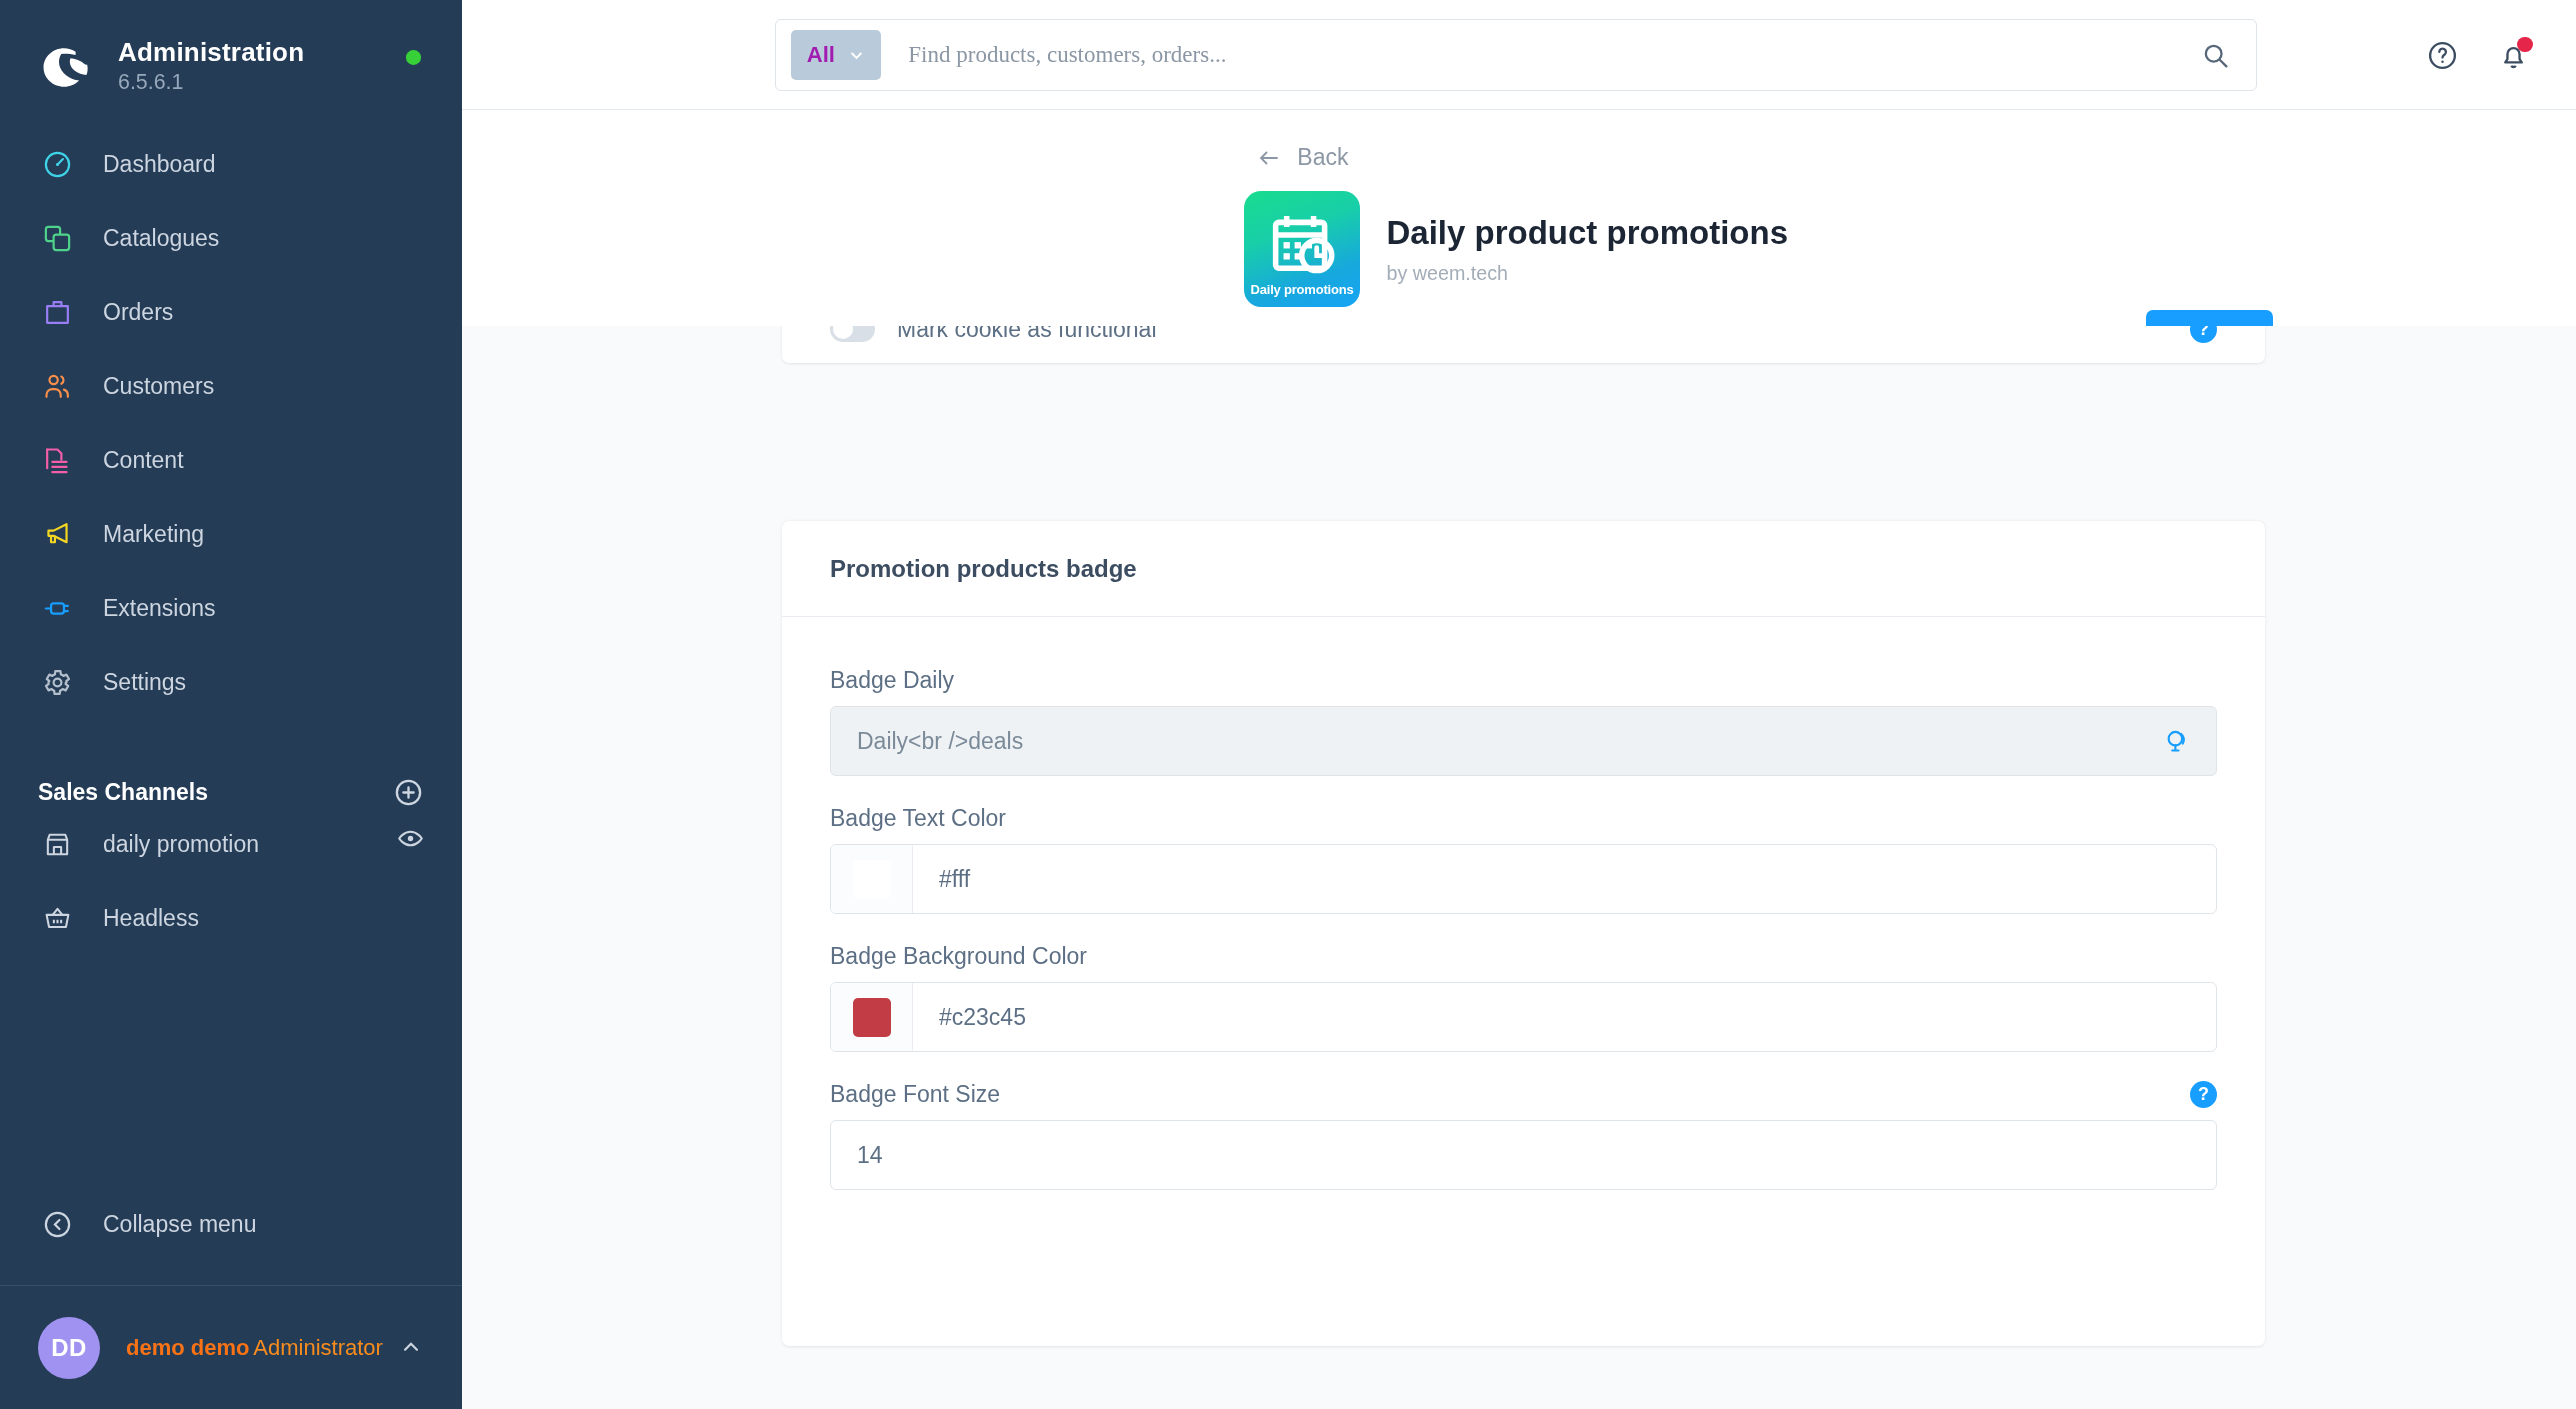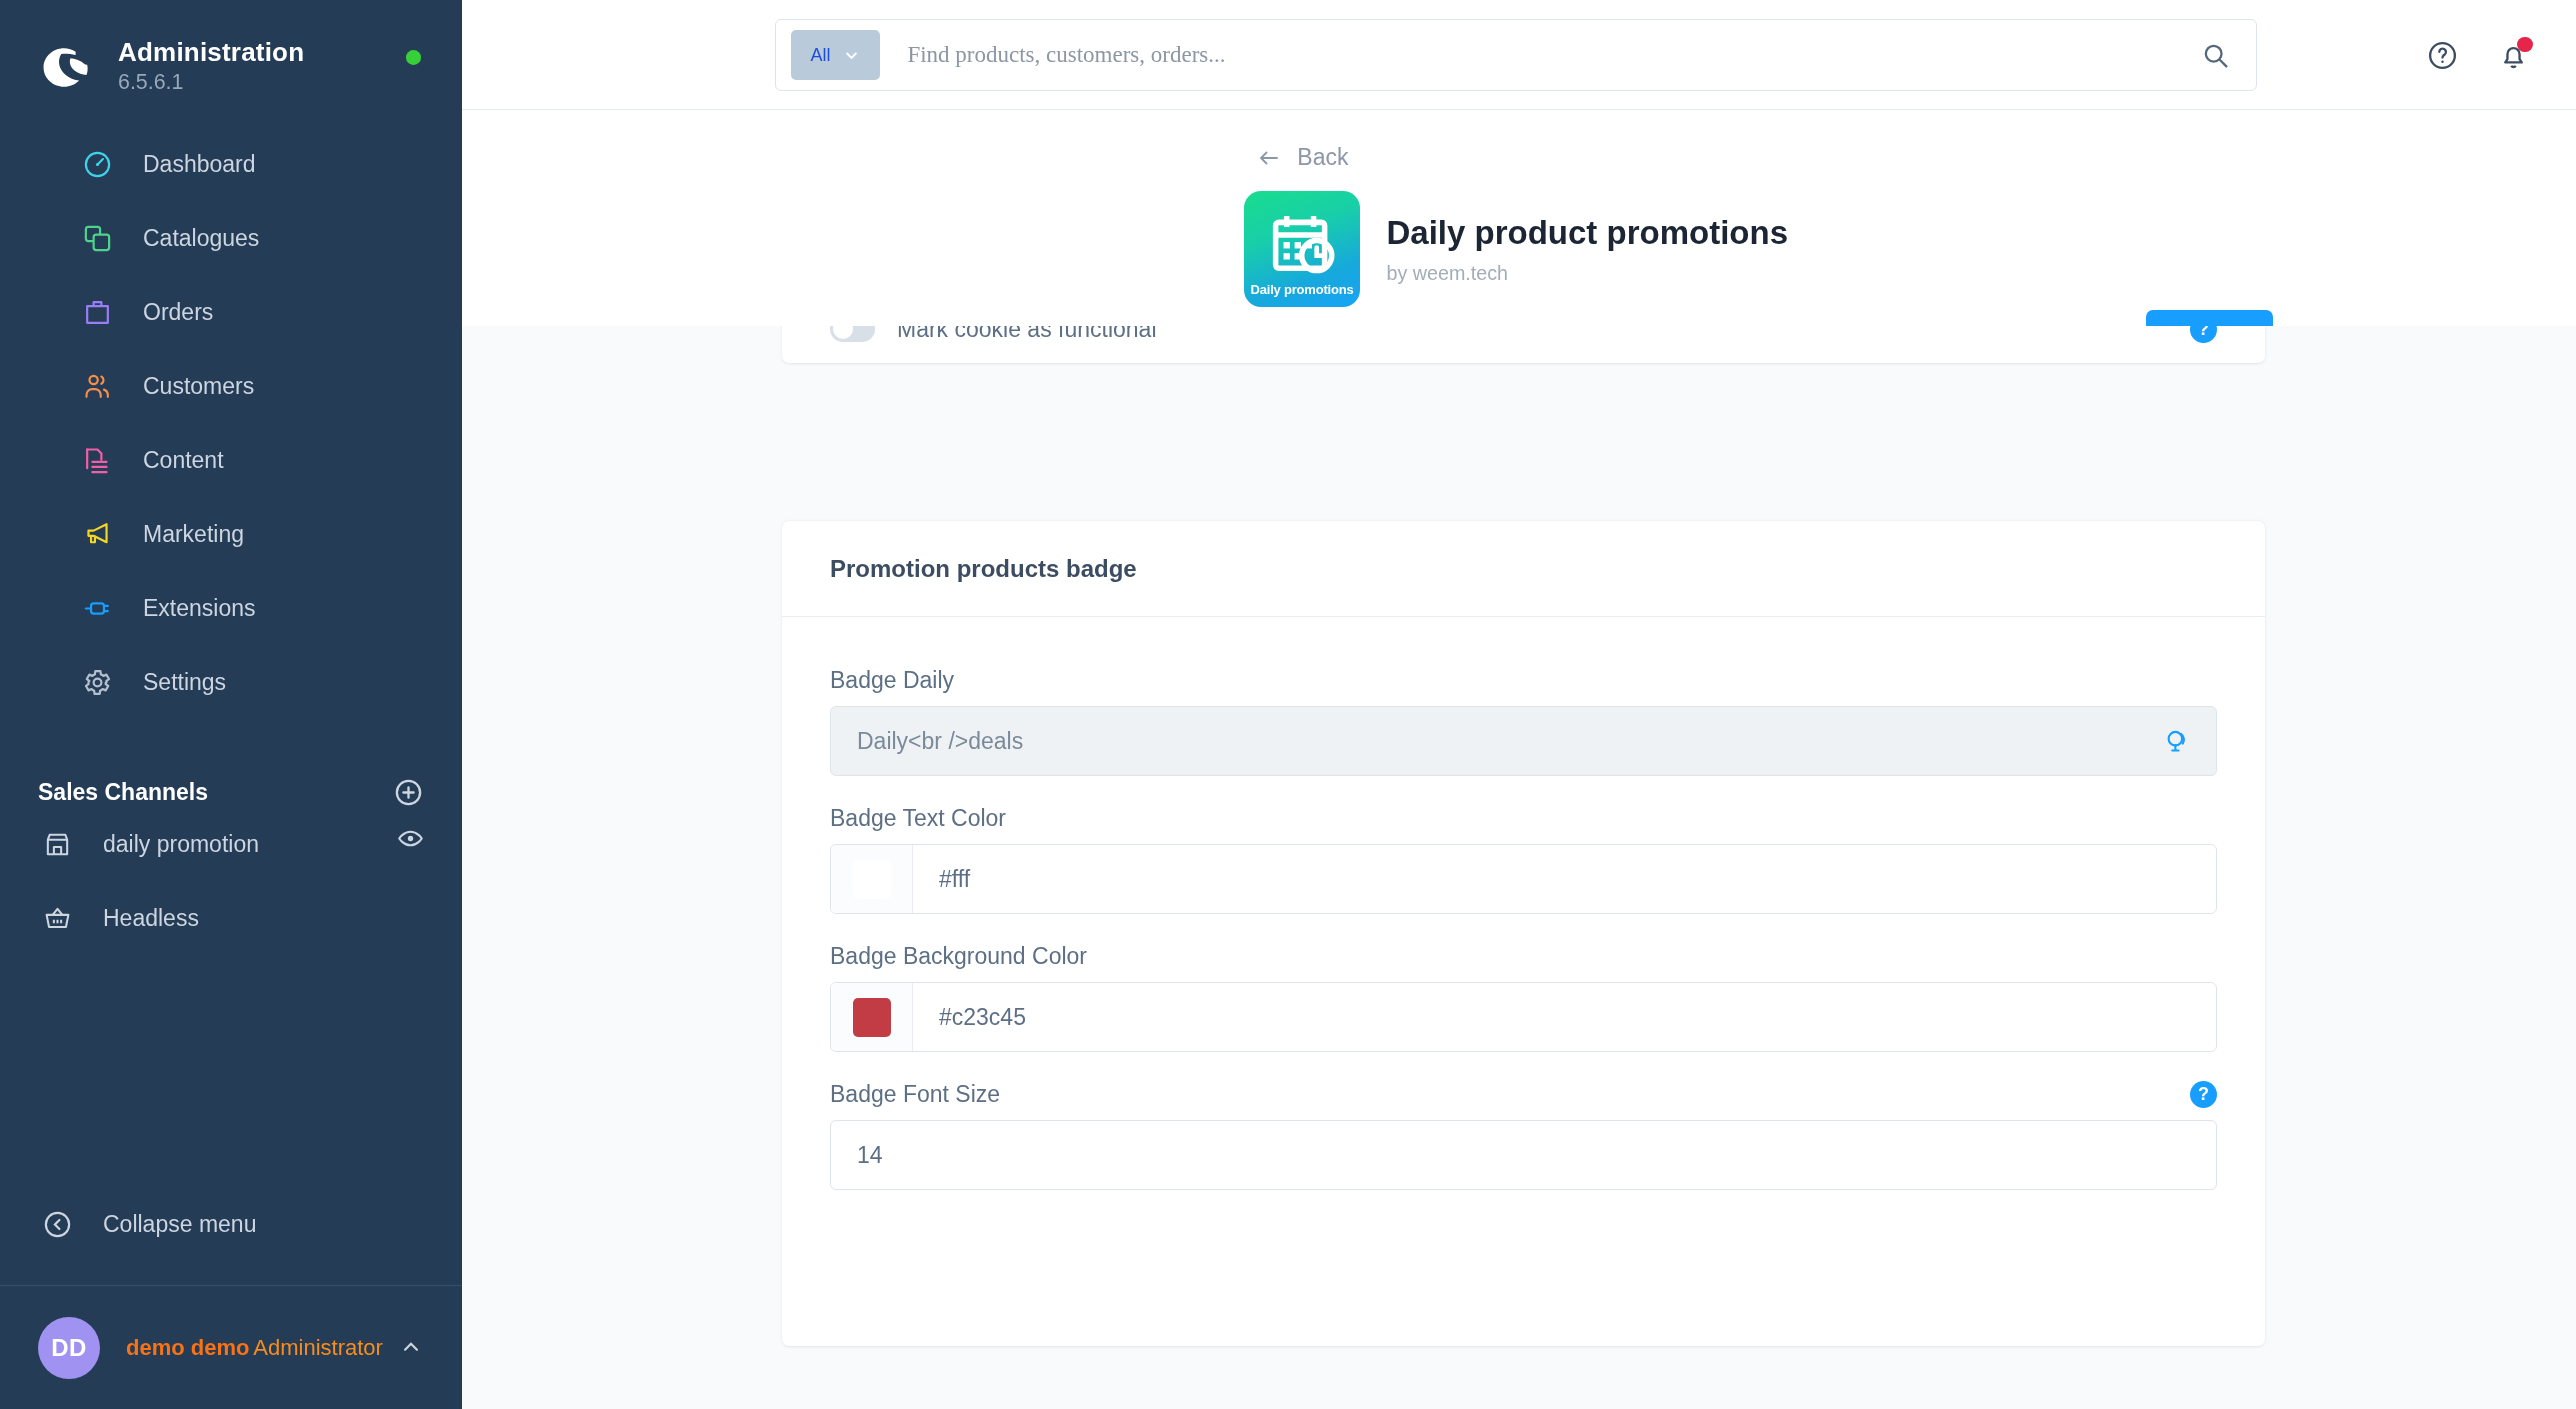--- a/index.html
+++ b/index.html
@@ -27,21 +27,20 @@
   #brand-title { color: #fff; font-size: 26px; font-weight: bold; letter-spacing: 0.2px; line-height: 1.15; }
   #brand-version { color: #97a8ba; font-size: 21.4px; line-height: 1.25; margin-top: 1.7px; }
   #brand-status { position: absolute; right: 41px; top: 50px; width: 14.6px; height: 14.6px; border-radius: 50%; background: #37d039; }
 
   .nav-list { margin-top: 24px; }
   .nav-item {
     display: flex; align-items: center;
     height: 74px; padding: 0 38px;
     color: #cdd5e0; font-size: 23px;
     cursor: pointer;
-    margin-left: 40px;
   }
   .nav-icon { width: 38px; height: 38px; flex: 0 0 38px; display: flex; align-items: center; justify-content: center; }
   .nav-label { margin-left: 27px; white-space: nowrap; }
 
   .section-head {
     display: flex; align-items: center; justify-content: space-between;
     padding: 0 38px; height: 65px; margin-top: 41px;
   }
   .section-title { color: #fff; font-size: 23px; font-weight: bold; text-align: center; }
   .section-add { width: 31px; height: 31px; cursor: pointer; }
@@ -88,21 +87,21 @@
     width: 1482px; height: 72px;
     border: 0.9px solid #dfe4e9; border-radius: 6px;
     background: #fff; display: flex; align-items: center;
   }
   #search-scope {
     margin-left: 15.4px; height: 50px; min-width: 89px;
     background: #b9cada; border-radius: 5.1px;
     display: flex; align-items: center; justify-content: center;
     gap: 12px; padding: 0 15.4px; cursor: pointer;
   }
-  #search-scope-label { color: #1d4ed8; font-size: 18px; }
+  #search-scope-label { color: #a21caf; font-size: 22px; font-weight: bold; }
   #search-input {
     flex: 1; border: 0; outline: none; background: transparent;
     margin-left: 27px; font-size: 23px; color: #495a6b;
     font-family: Liberation Serif, serif;
   }
   #search-input::placeholder { color: #8b97a4; }
   #search-btn { margin-right: 26px; cursor: pointer; display: flex; }
 
   #topbar-actions {
     position: absolute; right: 46px; top: 0; height: 110px;

